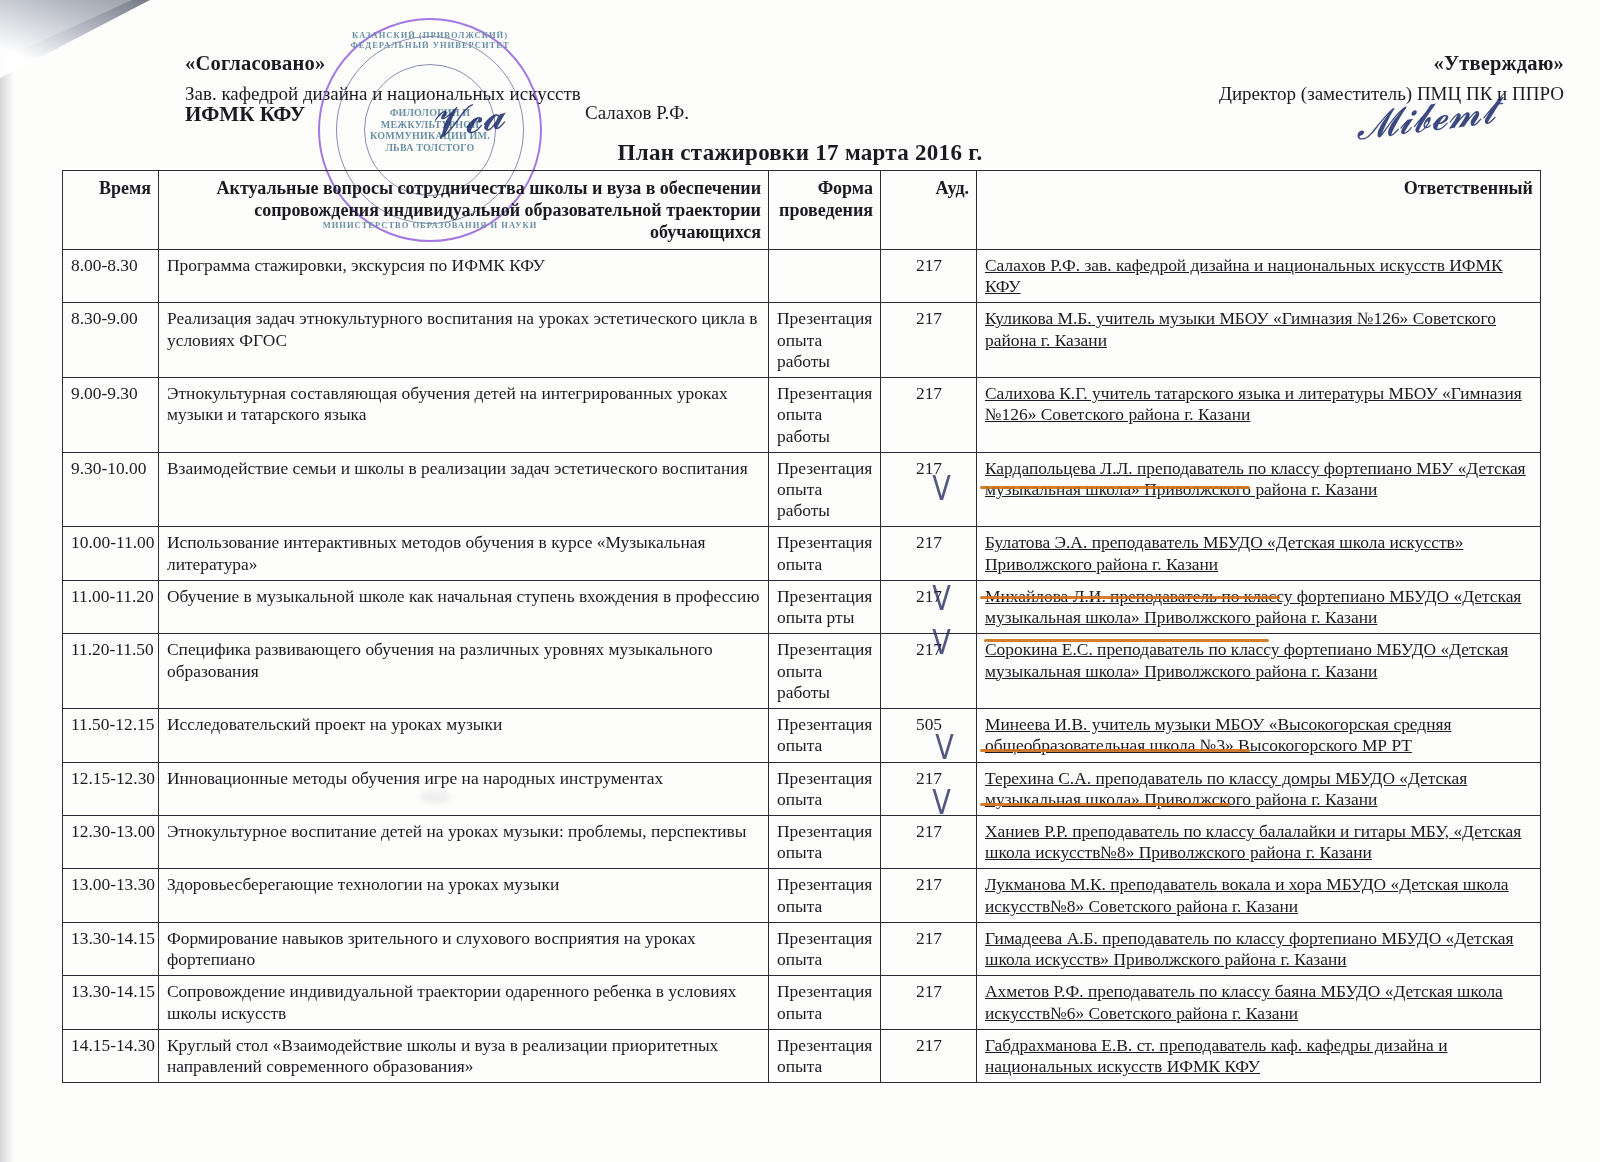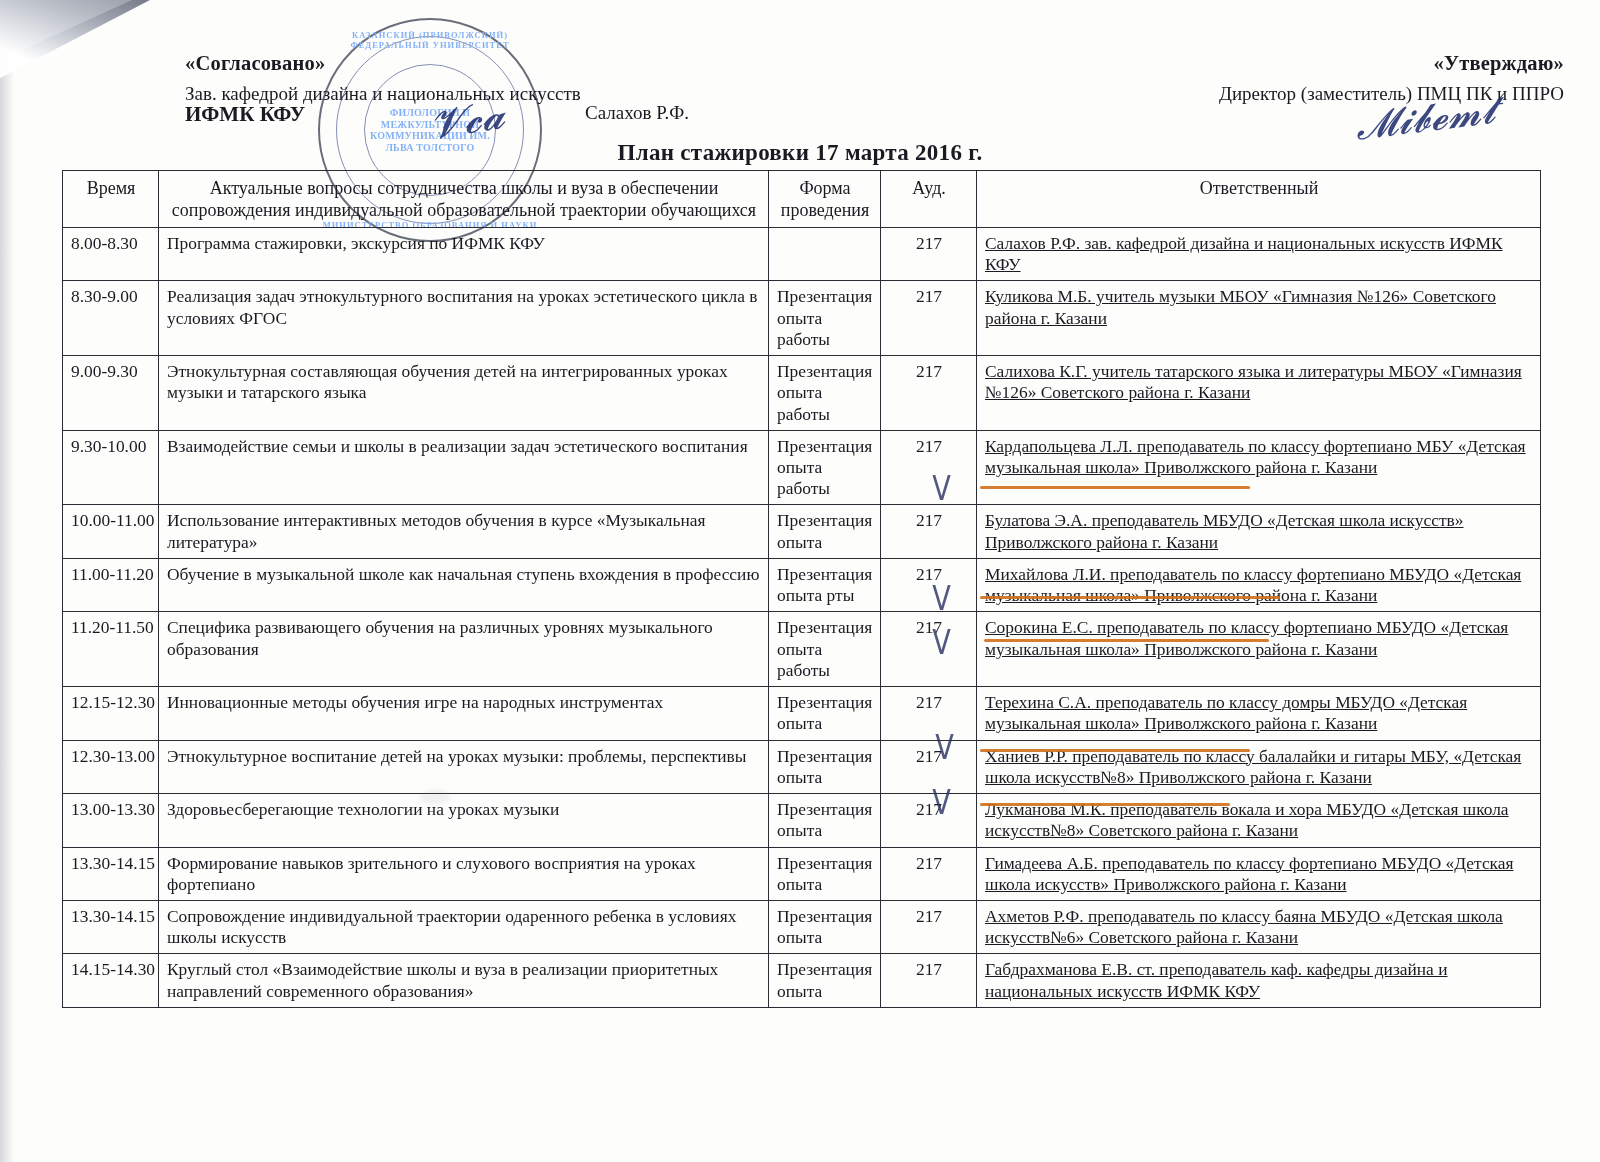--- a/index.html
+++ b/index.html
@@ -102,22 +102,22 @@
     text-align: center;
     font-size: 23px;
     font-weight: bold;
     letter-spacing: .3px;
   }
 
   
   .stamp {
     position: absolute;
     border-radius: 50%;
-    border: 2px solid #0f172a;
-    color: #3b82f6;
+    border: 2px solid #6d28d9;
+    color: #0c4a6e;
     opacity: .62;
     pointer-events: none;
   }
   .stamp .inner {
     position: absolute;
     inset: 16px;
     border-radius: 50%;
     border: 1.5px solid #3c4a86;
   }
   .stamp .inner2 {
@@ -192,22 +192,22 @@
     table-layout: fixed;
   }
   table.plan th, table.plan td {
     border: 1.4px solid #2b2b33;
     vertical-align: top;
     padding: 5px 7px 5px 8px;
     font-size: 17.4px;
     line-height: 1.22;
   }
   table.plan thead th {
-    text-align: center;
-    font-weight: normal;
+    text-align: right;
+    font-weight: bold;
     padding-top: 7px;
     font-size: 18px;
   }
   thead .th-topic {
     font-size: 18px;
     line-height: 1.3;
   }
   col.c-time { width: 96px; }
   col.c-topic { width: 610px; }
   col.c-form { width: 112px; }
@@ -343,20 +343,27 @@
           <td class="resp">Михайлова Л.И. преподаватель  по классу фортепиано  МБУДО «Детская музыкальная  школа»  Приволжского района г. Казани</td>
         </tr>
         <tr>
           <td class="time">11.20-11.50</td>
           <td class="topic">Специфика развивающего обучения на различных уровнях музыкального образования</td>
           <td class="form">Презентация опыта работы</td>
           <td class="room">217</td>
           <td class="resp">Сорокина Е.С. преподаватель по классу фортепиано  МБУДО «Детская музыкальная  школа»  Приволжского района г. Казани</td>
         </tr>
         <tr>
+          <td class="time">11.50-12.15</td>
+          <td class="topic">Исследовательский проект на уроках музыки</td>
+          <td class="form">Презентация опыта</td>
+          <td class="room">505</td>
+          <td class="resp">Минеева И.В. учитель музыки  МБОУ «Высокогорская средняя общеобразовательная школа №3» Высокогорского МР РТ</td>
+        </tr>
+        <tr>
           <td class="time">12.15-12.30</td>
           <td class="topic">Инновационные методы обучения игре на народных инструментах</td>
           <td class="form">Презентация опыта</td>
           <td class="room">217</td>
           <td class="resp">Терехина С.А. преподаватель  по классу домры  МБУДО «Детская музыкальная  школа»  Приволжского района г. Казани</td>
         </tr>
         <tr>
           <td class="time">12.30-13.00</td>
           <td class="topic">Этнокультурное воспитание детей на уроках музыки: проблемы, перспективы</td>
           <td class="form">Презентация опыта</td>

